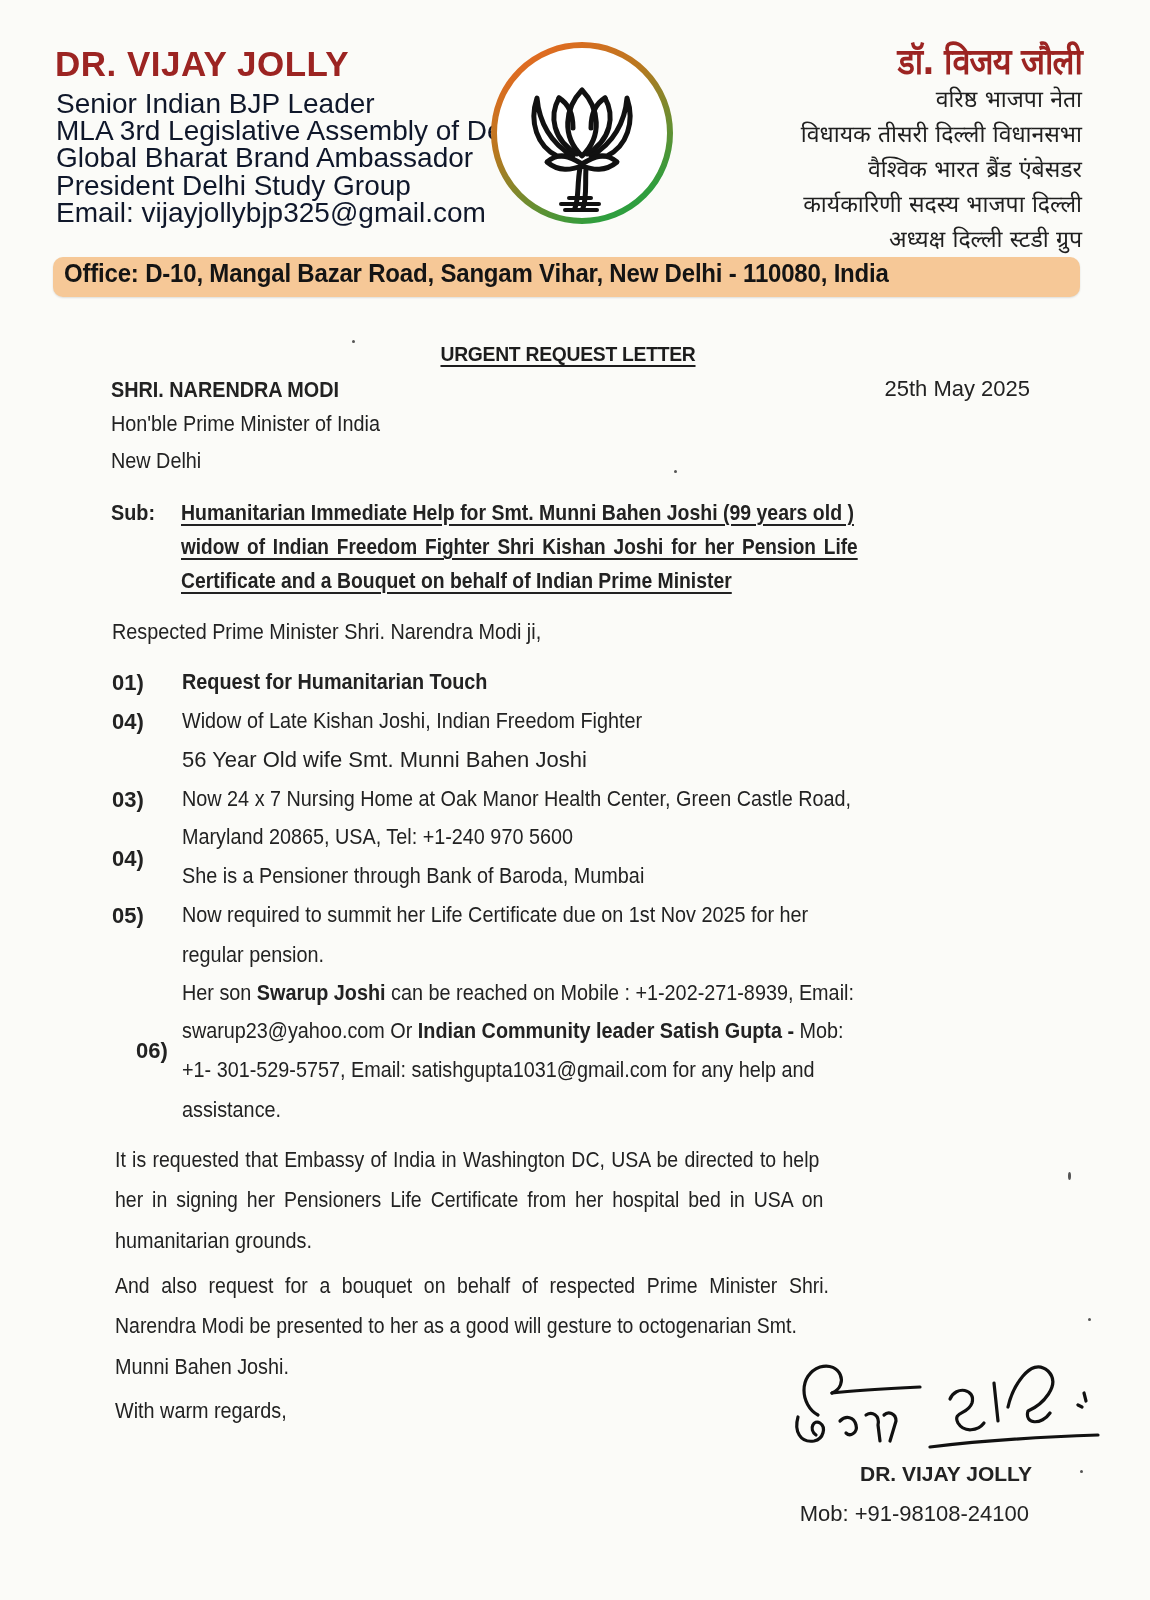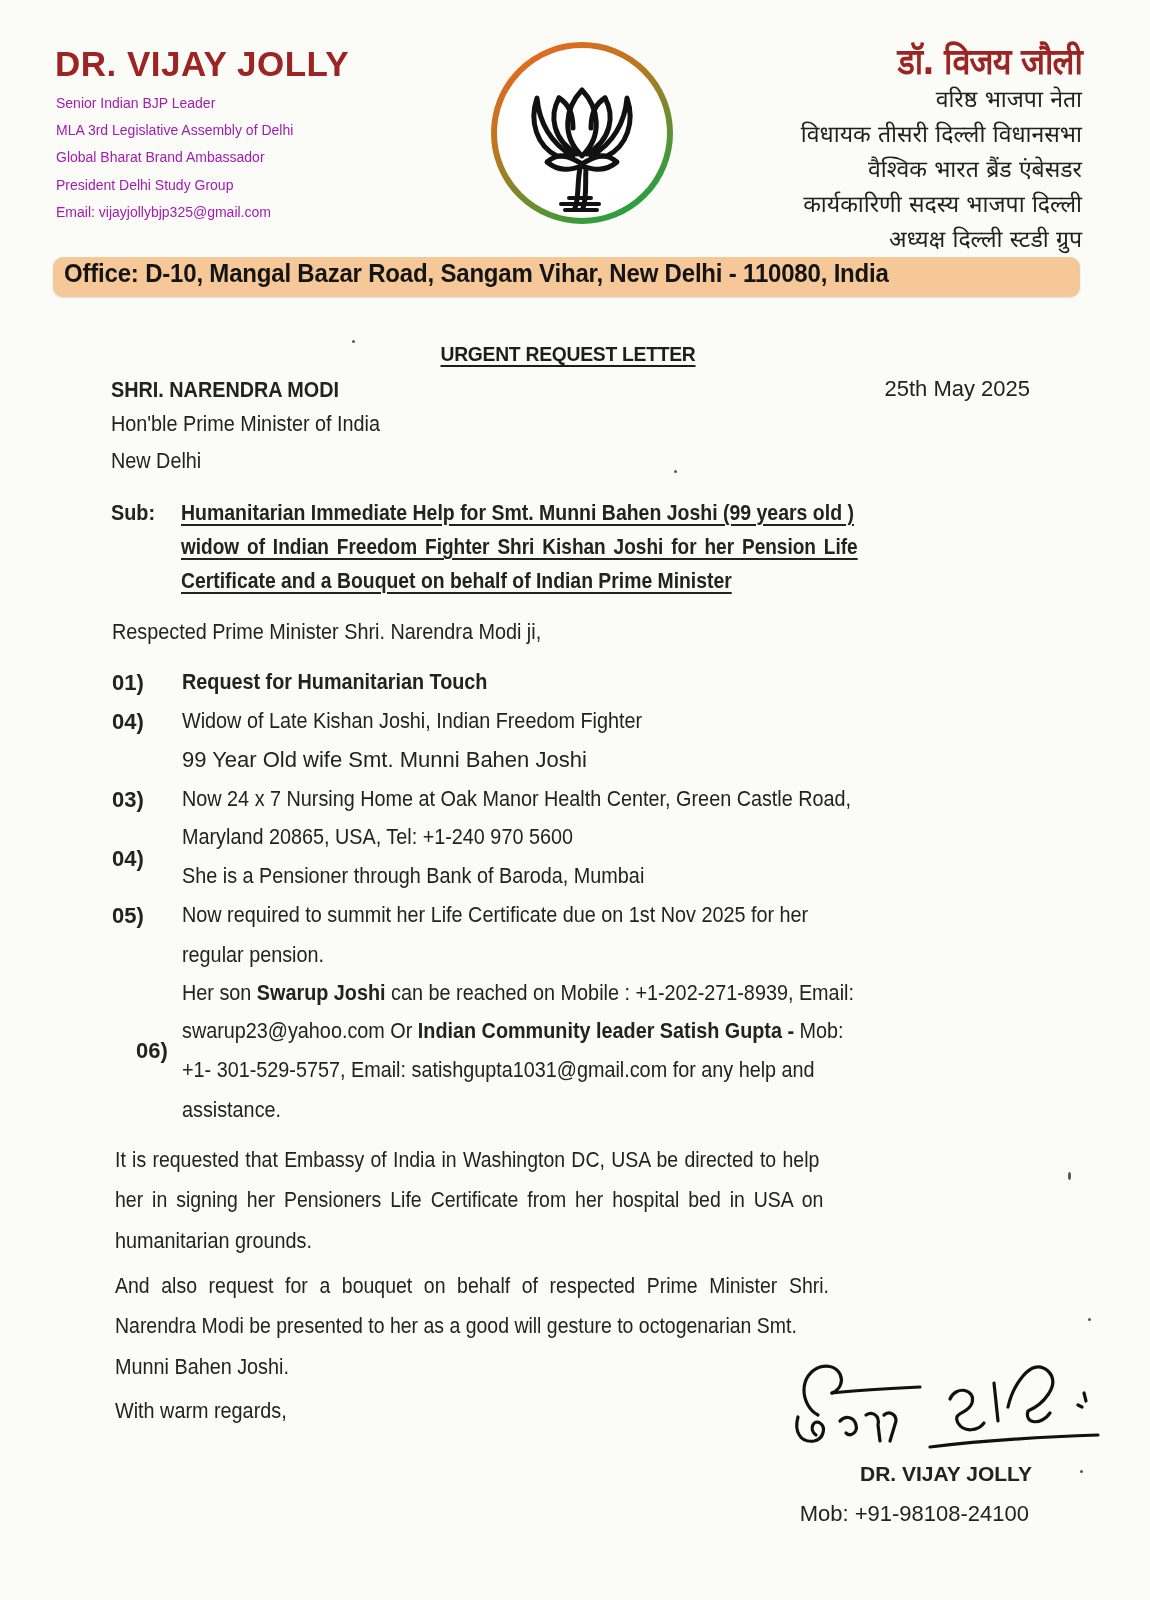--- a/index.html
+++ b/index.html
@@ -12,21 +12,21 @@
   .page { position: absolute; inset: 0; }
 
   
   .lh-name {
     position: absolute; left: 55px; top: 44px;
     font-family: "Liberation Sans", sans-serif; font-weight: bold;
     font-size: 35px; color: #9c2422; letter-spacing: 0.5px;
   }
   .lh-lines {
     position: absolute; left: 56px; top: 90px;
-    font-family: "Liberation Sans", sans-serif; font-size: 14px; line-height: 27.2px; color: #a21caf;
+    font-family: "Liberation Sans", sans-serif; font-size: 28px; line-height: 27.2px; color: #0f172a;
   }
   .lh-hi-name {
     position: absolute; right: 68px; top: 36px;
     font-family: "DejaVu Sans", sans-serif; font-weight: bold;
     font-size: 36px; color: #9c2422; text-align: right; letter-spacing: -1px;
     transform: scaleX(0.9); transform-origin: right center;
   }
   .lh-hi-lines {
     position: absolute; right: 68px; top: 82px; text-align: right;
     font-family: "DejaVu Sans", sans-serif; font-size: 23px; line-height: 35px; color: #1f1f1f;
@@ -152,21 +152,21 @@
   <div class="abs body-text sub-line narrow" style="top:534px; transform:scaleX(0.865); word-spacing:3px;">widow of Indian Freedom Fighter Shri Kishan Joshi for her Pension Life</div>
   <div class="abs body-text sub-line narrow" style="top:568px; transform:scaleX(0.88);">Certificate and a Bouquet on behalf of Indian Prime Minister</div>
 
   <div class="abs body-text salutation narrow">Respected Prime Minister Shri. Narendra Modi ji,</div>
 
   <div class="abs body-text num" style="top:670px;">01)</div>
   <div class="abs body-text item bold narrow" style="top:669px;">Request for Humanitarian Touch</div>
 
   <div class="abs body-text num" style="top:709px;">04)</div>
   <div class="abs body-text item narrow" style="top:708px;">Widow of Late Kishan Joshi, Indian Freedom Fighter</div>
-  <div class="abs body-text item" style="top:747px;">99 Year Old  wife Smt. Munni Bahen Joshi</div>
+  <div class="abs body-text item" style="top:747px;">56 Year Old  wife Smt. Munni Bahen Joshi</div>
 
   <div class="abs body-text num" style="top:787px;">03)</div>
   <div class="abs body-text item narrow" style="top:786px;">Now 24 x 7 Nursing Home at Oak Manor Health Center, Green Castle  Road,</div>
   <div class="abs body-text item narrow" style="top:824px;">Maryland 20865, USA, Tel: +1-240 970 5600</div>
 
   <div class="abs body-text num" style="top:846px;">04)</div>
   <div class="abs body-text item narrow" style="top:863px;">She is a Pensioner through Bank of Baroda, Mumbai</div>
 
   <div class="abs body-text num" style="top:903px;">05)</div>
   <div class="abs body-text item narrow" style="top:902px;">Now required to summit her Life Certificate due on 1st Nov 2025 for  her</div>

